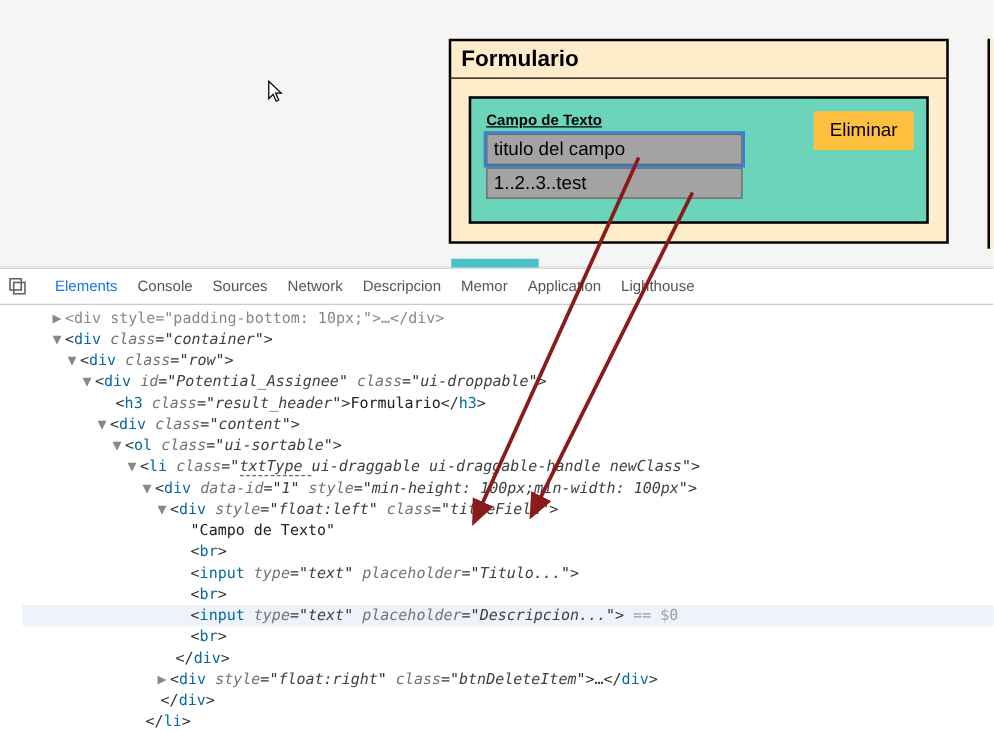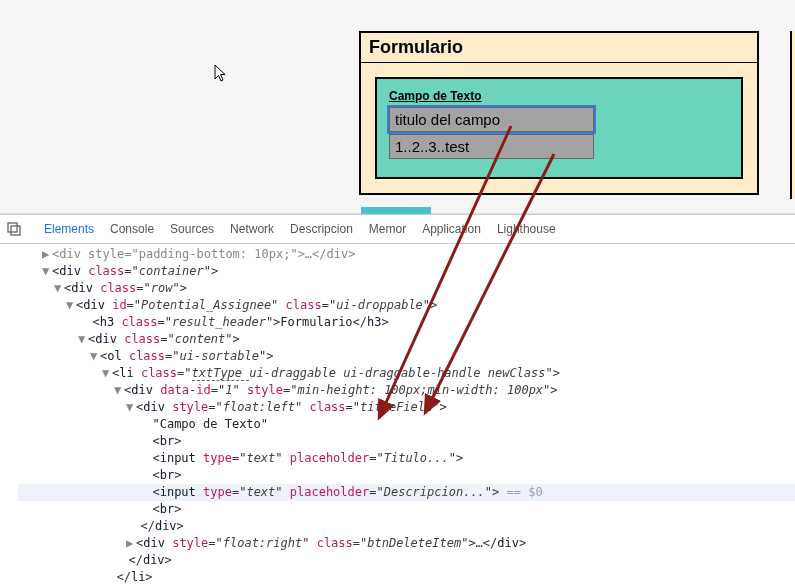--- a/index.html
+++ b/index.html
@@ -110,22 +110,22 @@
     justify-content: center;
     color: #666;
   }
   .dt-tab { cursor: pointer; padding: 3px 0; text-align: right; }
   .dt-tab.active { color: #1a73e8; }
   .devtools-body {
     padding: 2px 0 0 18px;
     line-height: 17px;
     position: relative;
   }
-  .tw { color: #0f172a; } 
-  .at { color: #be185d; } 
+  .tw { color: #0369a1; } 
+  .at { color: #737373; font-style: italic; } 
   .av { color: #404040; font-style: italic; } 
   .tx { color: #222; }
   .gr { color: #888; }
   .dotted { border-bottom: 1px dashed #666; }
   .hwrap { white-space: pre; }
   .indent2 { padding-left: 24px; }
   .indent3 { padding-left: 36px; }
   .indent4 { padding-left: 48px; }
   .indent5 { padding-left: 60px; }
   .indent6 { padding-left: 72px; }
@@ -153,20 +153,21 @@
     background: #ffeccb;
   }
 </style>
 </head>
 <body>
 
 <div class="page-top">
   <div class="form-container">
     <div class="form-header">Formulario</div>
     <div class="field-card">
+      <button class="delete-btn">Eliminar</button>
       <div class="field-title">Campo de Texto</div>
       <input class="text-input" value="titulo del campo" style="">
       <input class="text-input" style="outline: none;" value="1..2..3..test">
     </div>
   </div>
   <div class="right-ghost"></div>
   <div class="teal-stub"></div>
   <span class="cursor">
     <svg width="16" height="20" viewBox="0 0 16 20">
         <path d="M1 1 L1 15 L4.5 11.5 L7 17 L9 16 L6.5 10.5 L11 10.5 Z" fill="white" stroke="black" stroke-width="1"></path>

